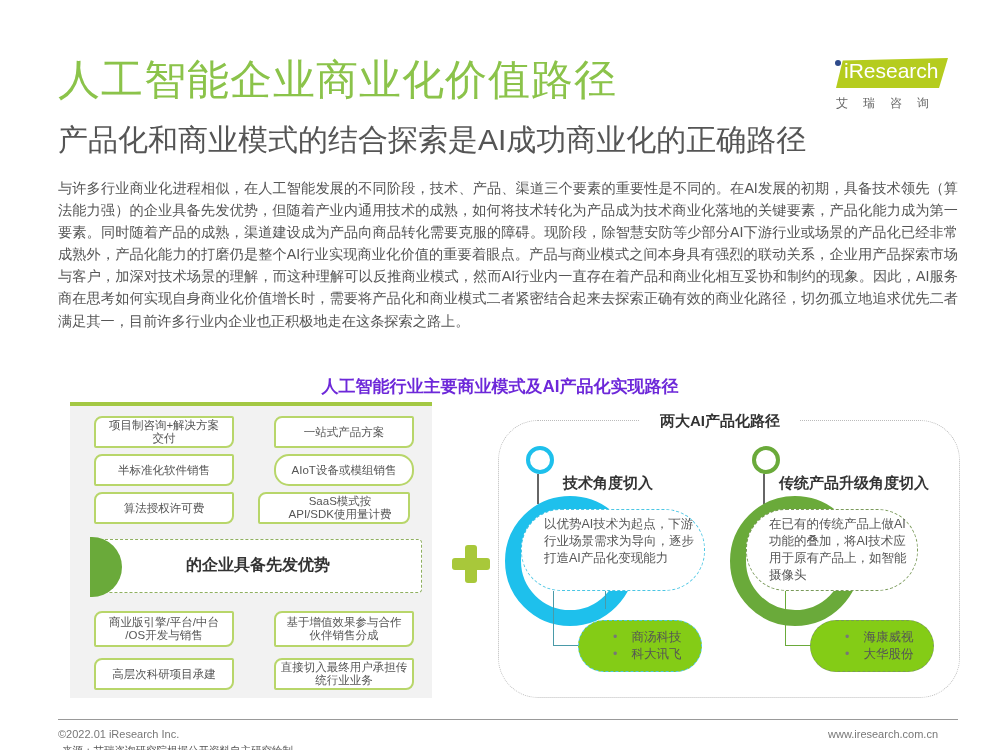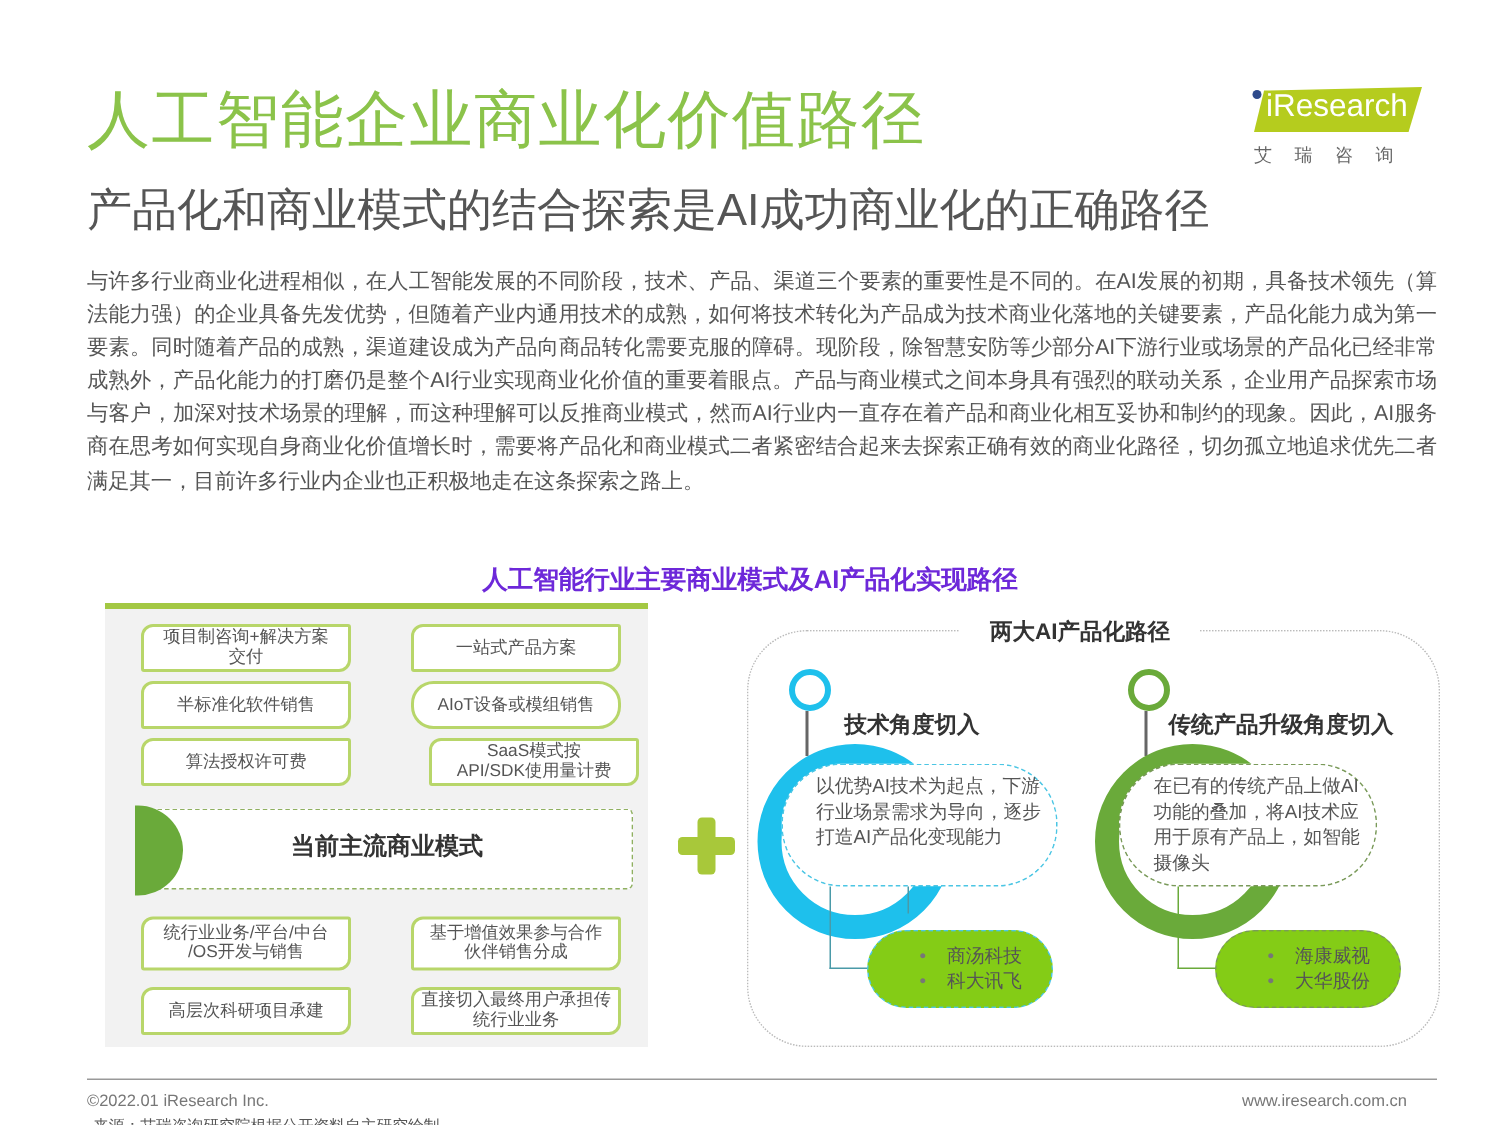--- a/index.html
+++ b/index.html
@@ -79,34 +79,34 @@
   </div>
   <div class="card" style="left:24px;top:48px;">
     <span>半标准化软件销售</span>
   </div>
   <div class="card" style="left:204px;top:48px;border-radius:15px;">
     <span>AIoT设备或模组销售</span>
   </div>
   <div class="card" style="left:24px;top:86px;">
     <span>算法授权许可费</span>
   </div>
-  <div class="card" style="left:216px;top:86px;">
+  <div class="card" style="left:188px;top:86px;padding-left:12px;">
     <div>
         <span>SaaS模式按</span>
         <span>API/SDK使用量计费</span>
       </div>
   </div>
 
   <div id="mainstream"></div>
   <div id="mainstream-half"></div>
-  <div id="mainstream-label">当前主流商业模式</div>
+  <div id="mainstream-label">的企业具备先发优势</div>
 
   <div class="card" style="left:24px;top:205px;height:32px;">
     <div>
-        <span>统行业业务/平台/中台</span>
+        <span>商业版引擎/平台/中台</span>
         <span>/OS开发与销售</span>
       </div>
   </div>
   <div class="card" style="left:204px;top:205px;height:32px;">
     <div>
         <span>基于增值效果参与合作</span>
         <span>伙伴销售分成</span>
       </div>
   </div>
   <div class="card" style="left:24px;top:252px;">

